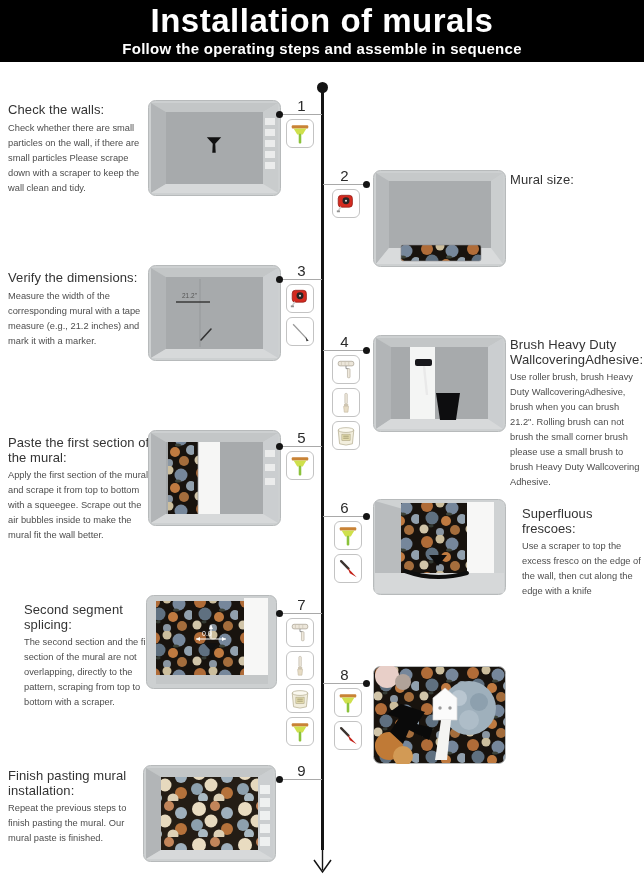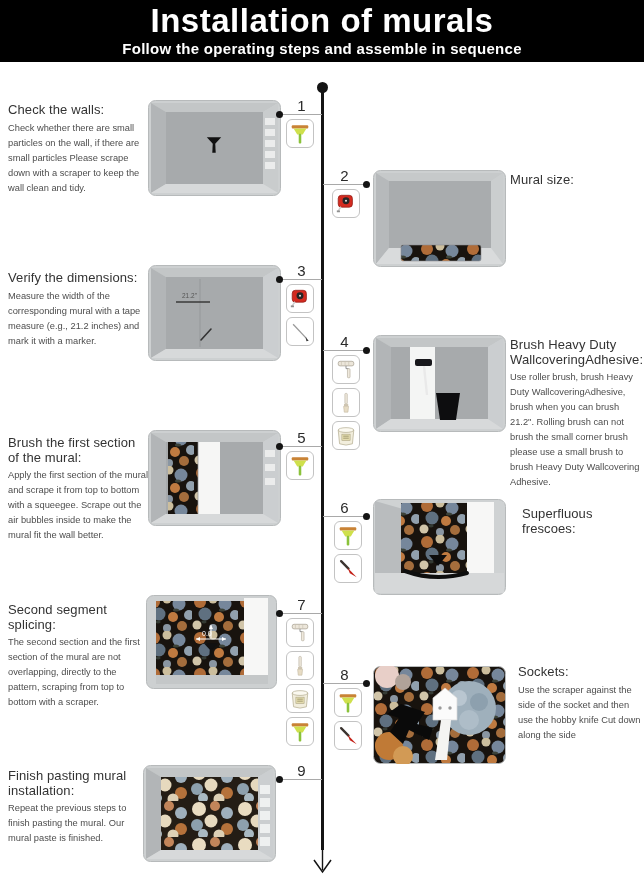--- a/index.html
+++ b/index.html
@@ -234,21 +234,21 @@
     <rect x="42" y="24" width="17" height="7" rx="2" fill="#17171b"></rect>
     <line x1="51" y1="31" x2="54" y2="60" stroke="#e9e9e9" stroke-width="2.4"></line>
     <polygon points="63,58 87,58 83,85 67,85" fill="#0d0d0f"></polygon>
   </svg>
   <div class="tb" style="left:510px;top:331px;width:134px">
     <div class="t">Brush Heavy Duty WallcoveringAdhesive:</div>
     <div class="b">Use roller brush, brush Heavy Duty WallcoveringAdhesive, brush when you can brush 21.2". Rolling brush can not brush the small corner brush please use a small brush to brush Heavy Duty Wallcovering Adhesive.</div>
   </div>
 
   <div class="tb" style="left:8px;top:429px;width:142px">
-    <div class="t">Brush the first section of the mural:</div>
+    <div class="t">Paste the first section of the mural:</div>
     <div class="b">Apply the first section of the mural and scrape it from top to bottom with a squeegee. Scrape out the air bubbles inside to make the mural fit the wall better.</div>
   </div>
   <svg class="illus" style="left:148px;top:430px" width="133" height="96">
     <rect x="0.5" y="0.5" width="132" height="95" rx="7" fill="#cdd0d1" stroke="#b7babb"></rect>
     <polygon points="3,3 18,12 115,12 130,3" fill="#c3c6c7"></polygon>
     <polygon points="3,3 18,12 18,84 3,93" fill="#b2b5b7"></polygon>
     <polygon points="115,12 130,3 130,93 115,84" fill="#cbced0"></polygon>
     <polygon points="3,93 18,84 115,84 130,93" fill="#d7d9da"></polygon>
     <rect x="18" y="12" width="97" height="72" fill="#a7aaac"></rect>
     <rect x="20" y="12" width="30" height="72" fill="url(#floralPat)"></rect>
@@ -289,23 +289,24 @@
     <polygon points="2,2 30,10 30,74 2,94" fill="#b9bcbe"></polygon>
     <rect x="28" y="4" width="66" height="70" fill="url(#floralPat)"></rect>
     <rect x="94" y="3" width="29" height="71" fill="#f7f7f6"></rect>
     <rect x="121" y="3" width="10" height="90" fill="#cfd2d3"></rect>
     <rect x="2" y="74" width="129" height="20" fill="#d6d8d9"></rect>
     <path d="M32,72 Q62,83 94,74" fill="none" stroke="#0e0e0e" stroke-width="4" stroke-linecap="round"></path>
     <polygon points="56,56 74,56 65,67" fill="#0c0c0c"></polygon>
   </svg>
   <div class="tb" style="left:522px;top:500px;width:120px">
     <div class="t">Superfluous frescoes:</div>
-  </div>
-
-  <div class="tb" style="left:8px;top:596px;width:142px">
+    <div class="b">Use a scraper to top the excess fresco on the edge of the wall, then cut along the edge with a knife</div>
+  </div>
+
+  <div class="tb" style="left:24px;top:596px;width:142px">
     <div class="t">Second segment splicing:</div>
     <div class="b">The second section and the first section of the mural are not overlapping, directly to the pattern, scraping from top to bottom with a scraper.</div>
   </div>
   <svg class="illus" style="left:146px;top:595px" width="131" height="94">
     <rect x="0.5" y="0.5" width="130" height="93" rx="7" fill="#cdd0d1" stroke="#b7babb"></rect>
     <rect x="10" y="6" width="88" height="74" fill="url(#floralPat)"></rect>
     <rect x="98" y="3" width="24" height="81" fill="#f7f7f6"></rect>
     <rect x="10" y="80" width="112" height="9" fill="#c4c7c8"></rect>
     <line x1="50" y1="44" x2="80" y2="44" stroke="#fff" stroke-width="1"></line>
     <polygon points="50,44 54,42 54,46" fill="#fff"></polygon>
@@ -365,24 +366,20 @@
     <circle cx="16" cy="80" r="14" fill="#c07a36"></circle>
     <circle cx="30" cy="90" r="10" fill="#d29a55"></circle>
     <circle cx="14" cy="10" r="12" fill="#e8cfc8"></circle>
     <circle cx="30" cy="16" r="8" fill="#b0a299"></circle>
     <polygon points="28,38 52,46 44,58 60,62 56,74 36,64 30,78 17,66 26,52 14,48" fill="#0a0a0a"></polygon>
     <path d="M60,32 L72,22 L84,32 L84,54 L60,54 Z" fill="#fbfbfb" stroke="#d8d8d8" stroke-width="0.7"></path>
     <circle cx="67" cy="42" r="1.7" fill="#9a9a9a"></circle>
     <circle cx="77" cy="42" r="1.7" fill="#9a9a9a"></circle>
     <polygon points="68,54 78,54 74,94 62,94" fill="#f4f4f2"></polygon>
   </svg>
-  <div class="tb" style="left:518px;top:658px;width:124px">
-    <div class="t">Sockets:</div>
-    <div class="b">Use the scraper against the side of the socket and then use the hobby knife Cut down along the side</div>
-  </div>
 
   <div class="tb" style="left:8px;top:762px;width:142px">
     <div class="t">Finish pasting mural installation:</div>
     <div class="b">Repeat the previous steps to finish pasting the mural. Our mural paste is finished.</div>
   </div>
   <svg class="illus" style="left:143px;top:765px" width="133" height="97">
     <rect x="0.5" y="0.5" width="132" height="96" rx="7" fill="#cdd0d1" stroke="#b7babb"></rect>
     <polygon points="3,3 18,12 115,12 130,3" fill="#c3c6c7"></polygon>
     <polygon points="3,3 18,12 18,85 3,94" fill="#b2b5b7"></polygon>
     <polygon points="115,12 130,3 130,94 115,85" fill="#cbced0"></polygon>

